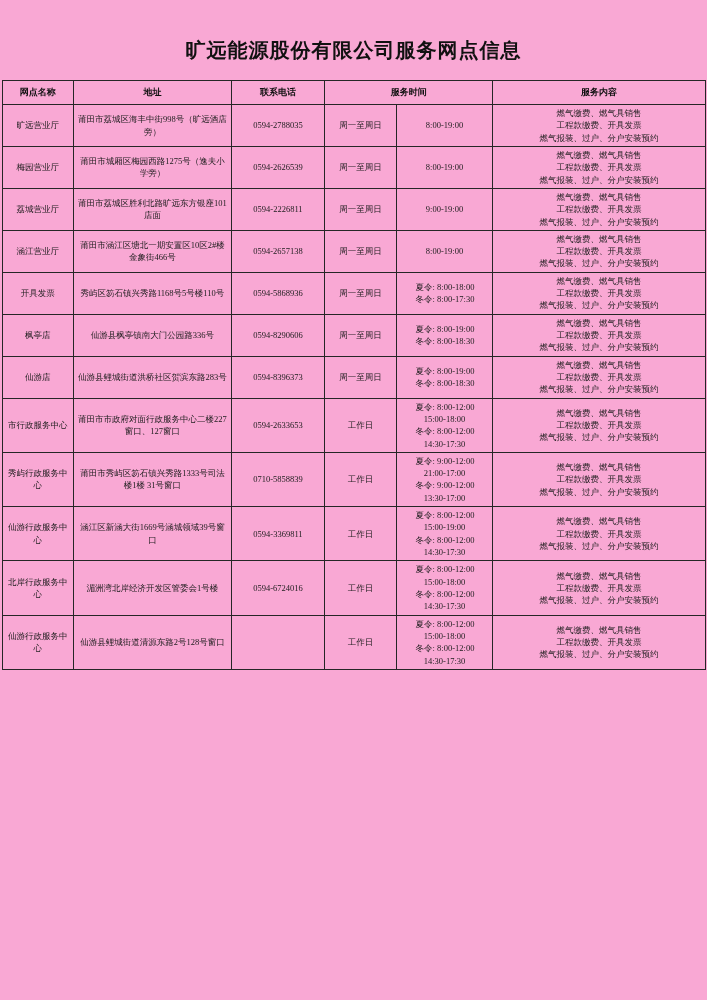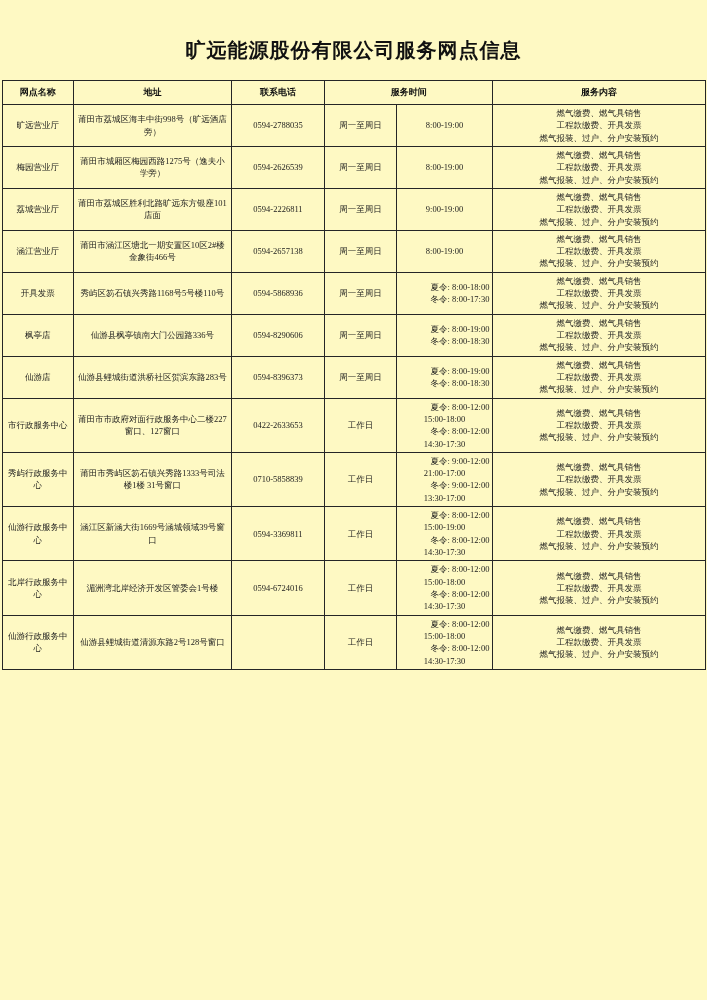--- a/index.html
+++ b/index.html
@@ -1,20 +1,20 @@
 <!DOCTYPE html>
 <html><head>
 <meta charset="utf-8">
 <style>
   html, body { margin: 0; padding: 0; background: #ffffff; }
   .page {
     position: relative;
     width: 707px;
     height: 1000px;
-    background: #fef9c3;
+    background: #f9a8d4;
     overflow: hidden;
     color: #1c1c1c;
     font-family: "Liberation Serif", "DejaVu Serif", serif;
   }
   .title {
     padding-top: 37px;
     text-align: center;
     font-family: "Liberation Sans", "DejaVu Sans", sans-serif;
     font-size: 20px;
     font-weight: bold;
@@ -43,21 +43,21 @@
     padding: 5px 2px;
     color: #111111;
   }
   .col-name    { width: 62px; }
   .col-addr    { width: 137px; }
   .col-phone   { width: 81px; }
   .col-days    { width: 62px; }
   .col-hours   { width: 84px; }
   .col-service { width: 184px; }
   .cell-line { text-align: center; white-space: nowrap; }
-  .cell-line.align-left { text-align: right; padding-left: 1px; }
+  .cell-line.align-left { text-align: center; padding-left: 1px; }
   td[data-name="services-cell"] .cell-line { white-space: normal; }
 </style>
 </head>
 <body>
 
 <div class="page" data-name="document-page">
   <div class="title" data-name="page-title">旷远能源股份有限公司服务网点信息</div>
   <table class="net-table" data-name="service-points-table">
     <colgroup>
       <col class="col-name">
@@ -174,21 +174,21 @@
           </td>
           <td data-name="services-cell">
             <div class="cell-line" data-name="cell-line">燃气缴费、燃气具销售</div>
             <div class="cell-line" data-name="cell-line">工程款缴费、开具发票</div>
             <div class="cell-line" data-name="cell-line">燃气报装、过户、分户安装预约</div>
           </td>
         </tr>
         <tr data-name="table-row">
           <td data-name="branch-name-cell">市行政服务中心</td>
           <td data-name="address-cell">莆田市市政府对面行政服务中心二楼227窗口、127窗口</td>
-          <td data-name="phone-cell">0422-2633653</td>
+          <td data-name="phone-cell">0594-2633653</td>
           <td data-name="service-days-cell">工作日</td>
           <td data-name="service-hours-cell">
             <div class="cell-line align-left" data-name="cell-line">夏令: 8:00-12:00</div>
             <div class="cell-line" data-name="cell-line">15:00-18:00</div>
             <div class="cell-line align-left" data-name="cell-line">冬令: 8:00-12:00</div>
             <div class="cell-line" data-name="cell-line">14:30-17:30</div>
           </td>
           <td data-name="services-cell">
             <div class="cell-line" data-name="cell-line">燃气缴费、燃气具销售</div>
             <div class="cell-line" data-name="cell-line">工程款缴费、开具发票</div>

